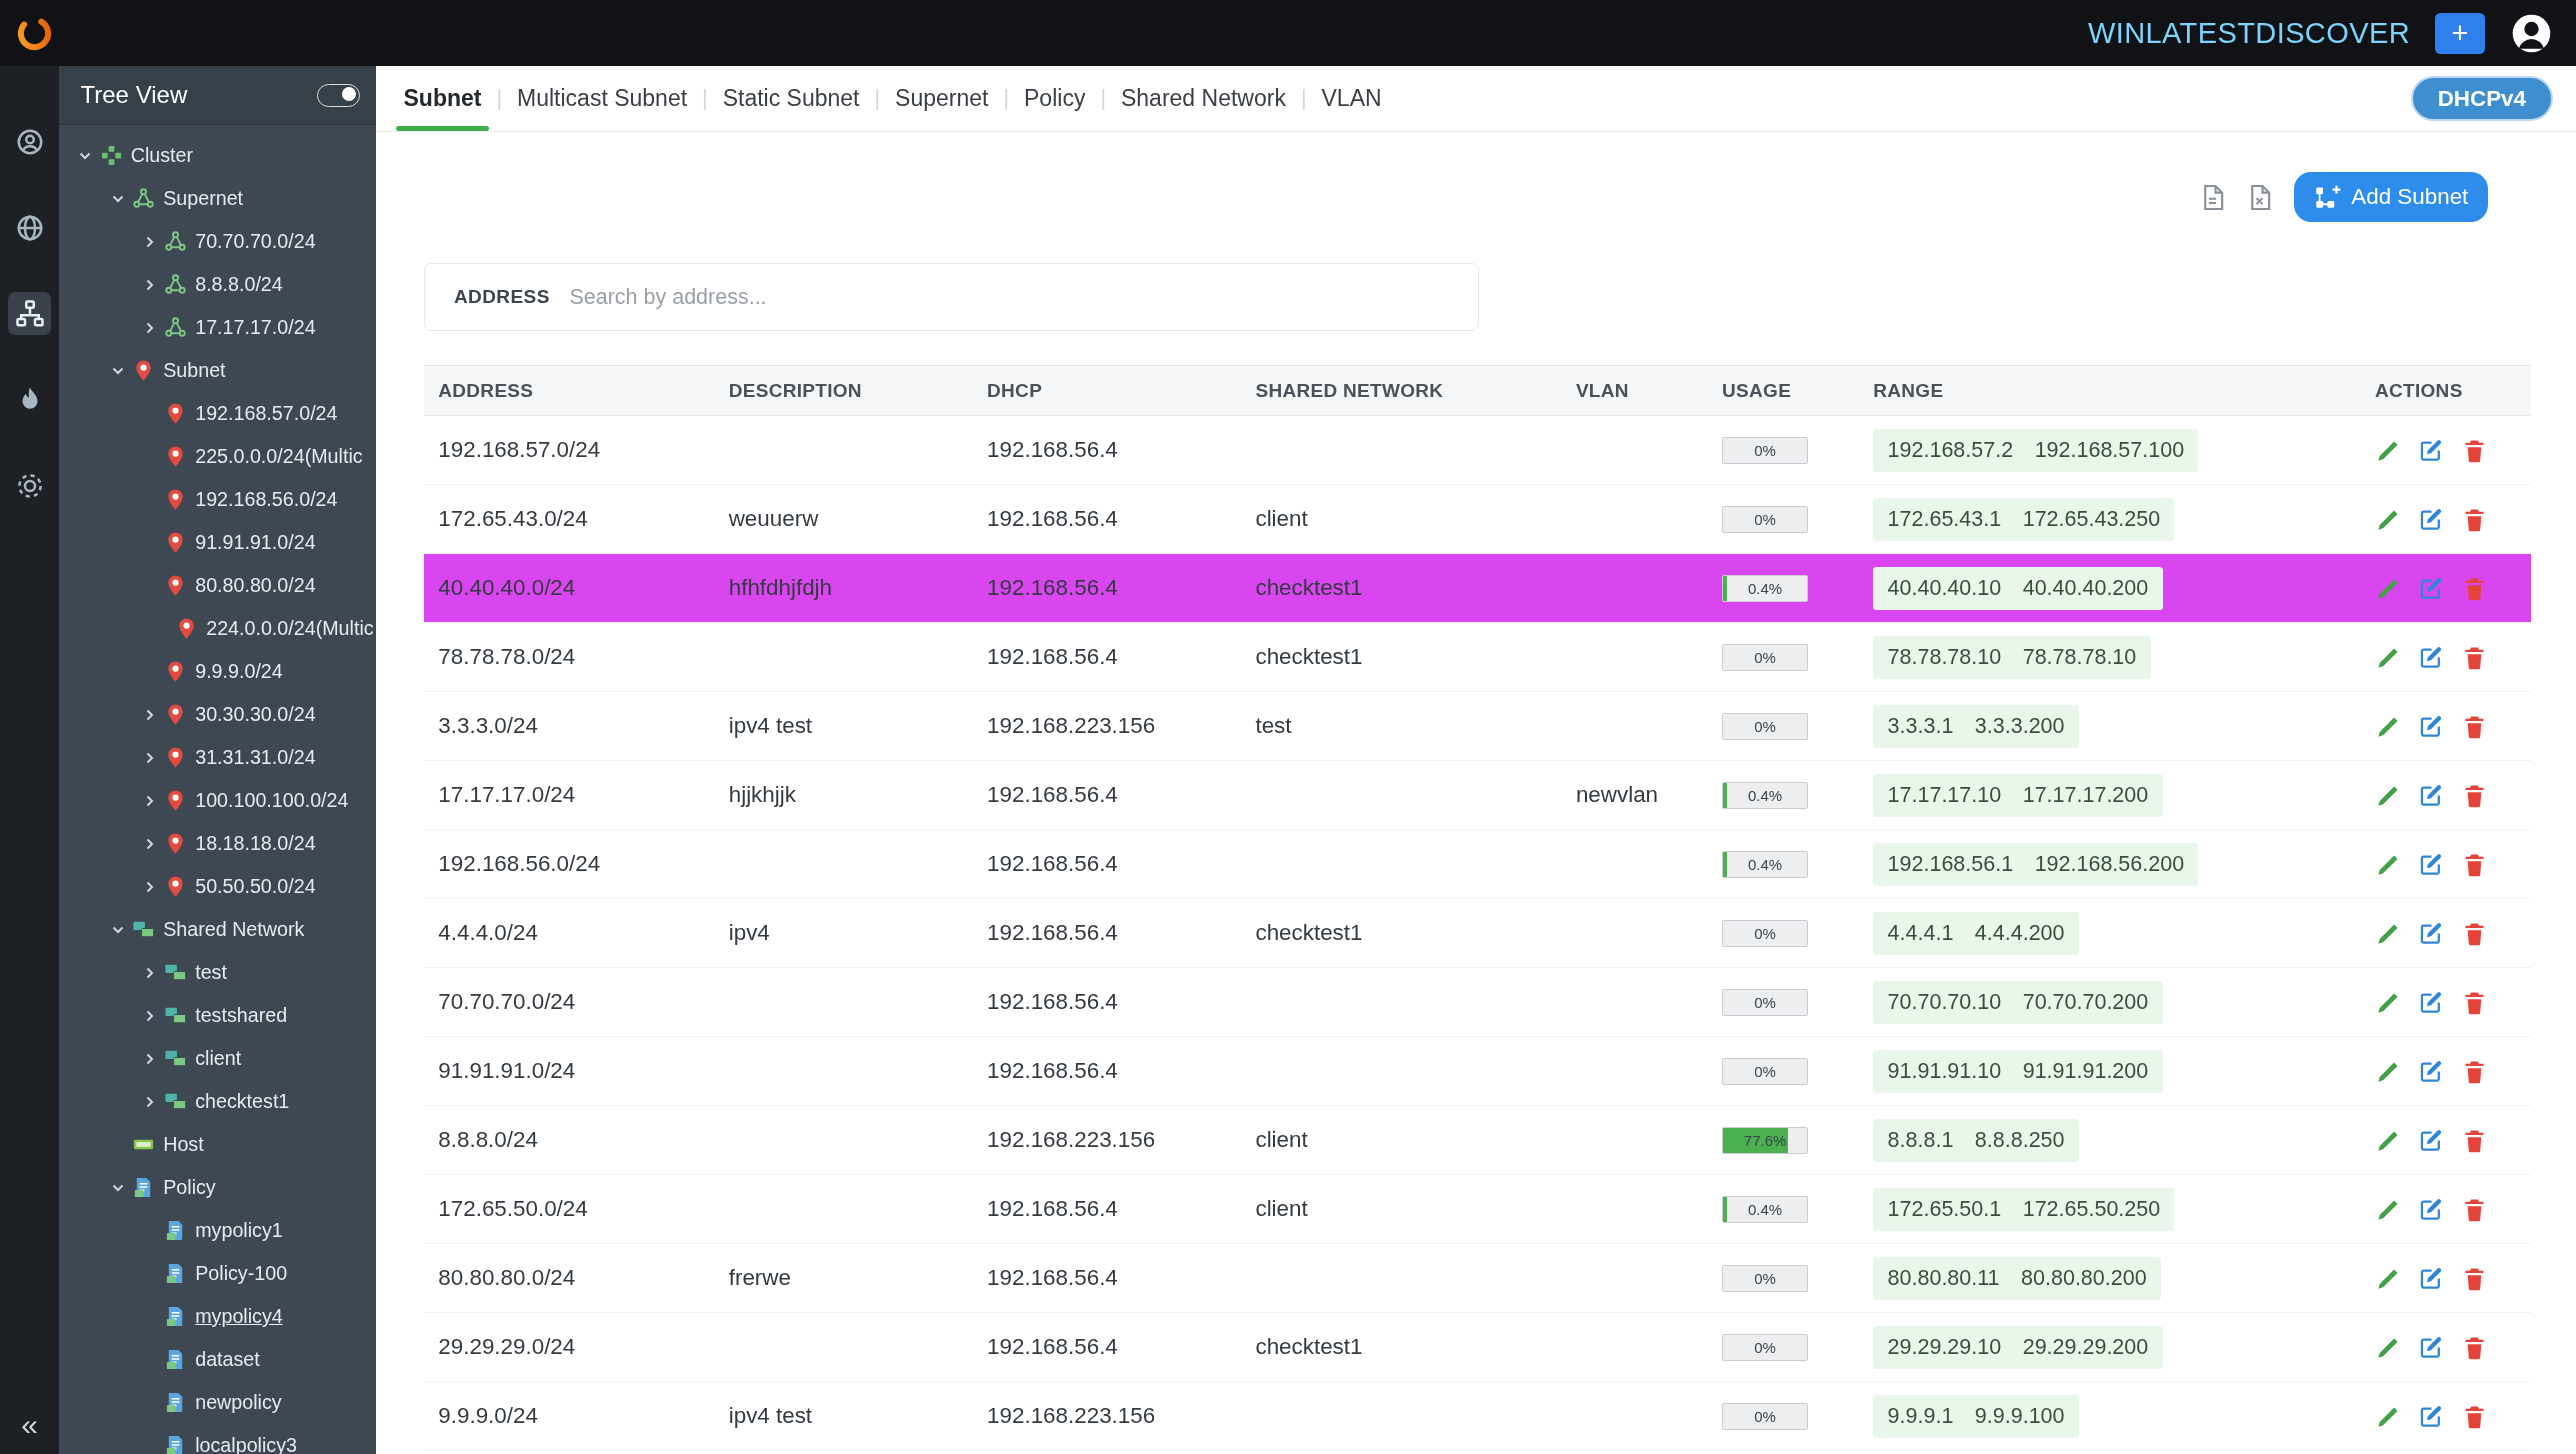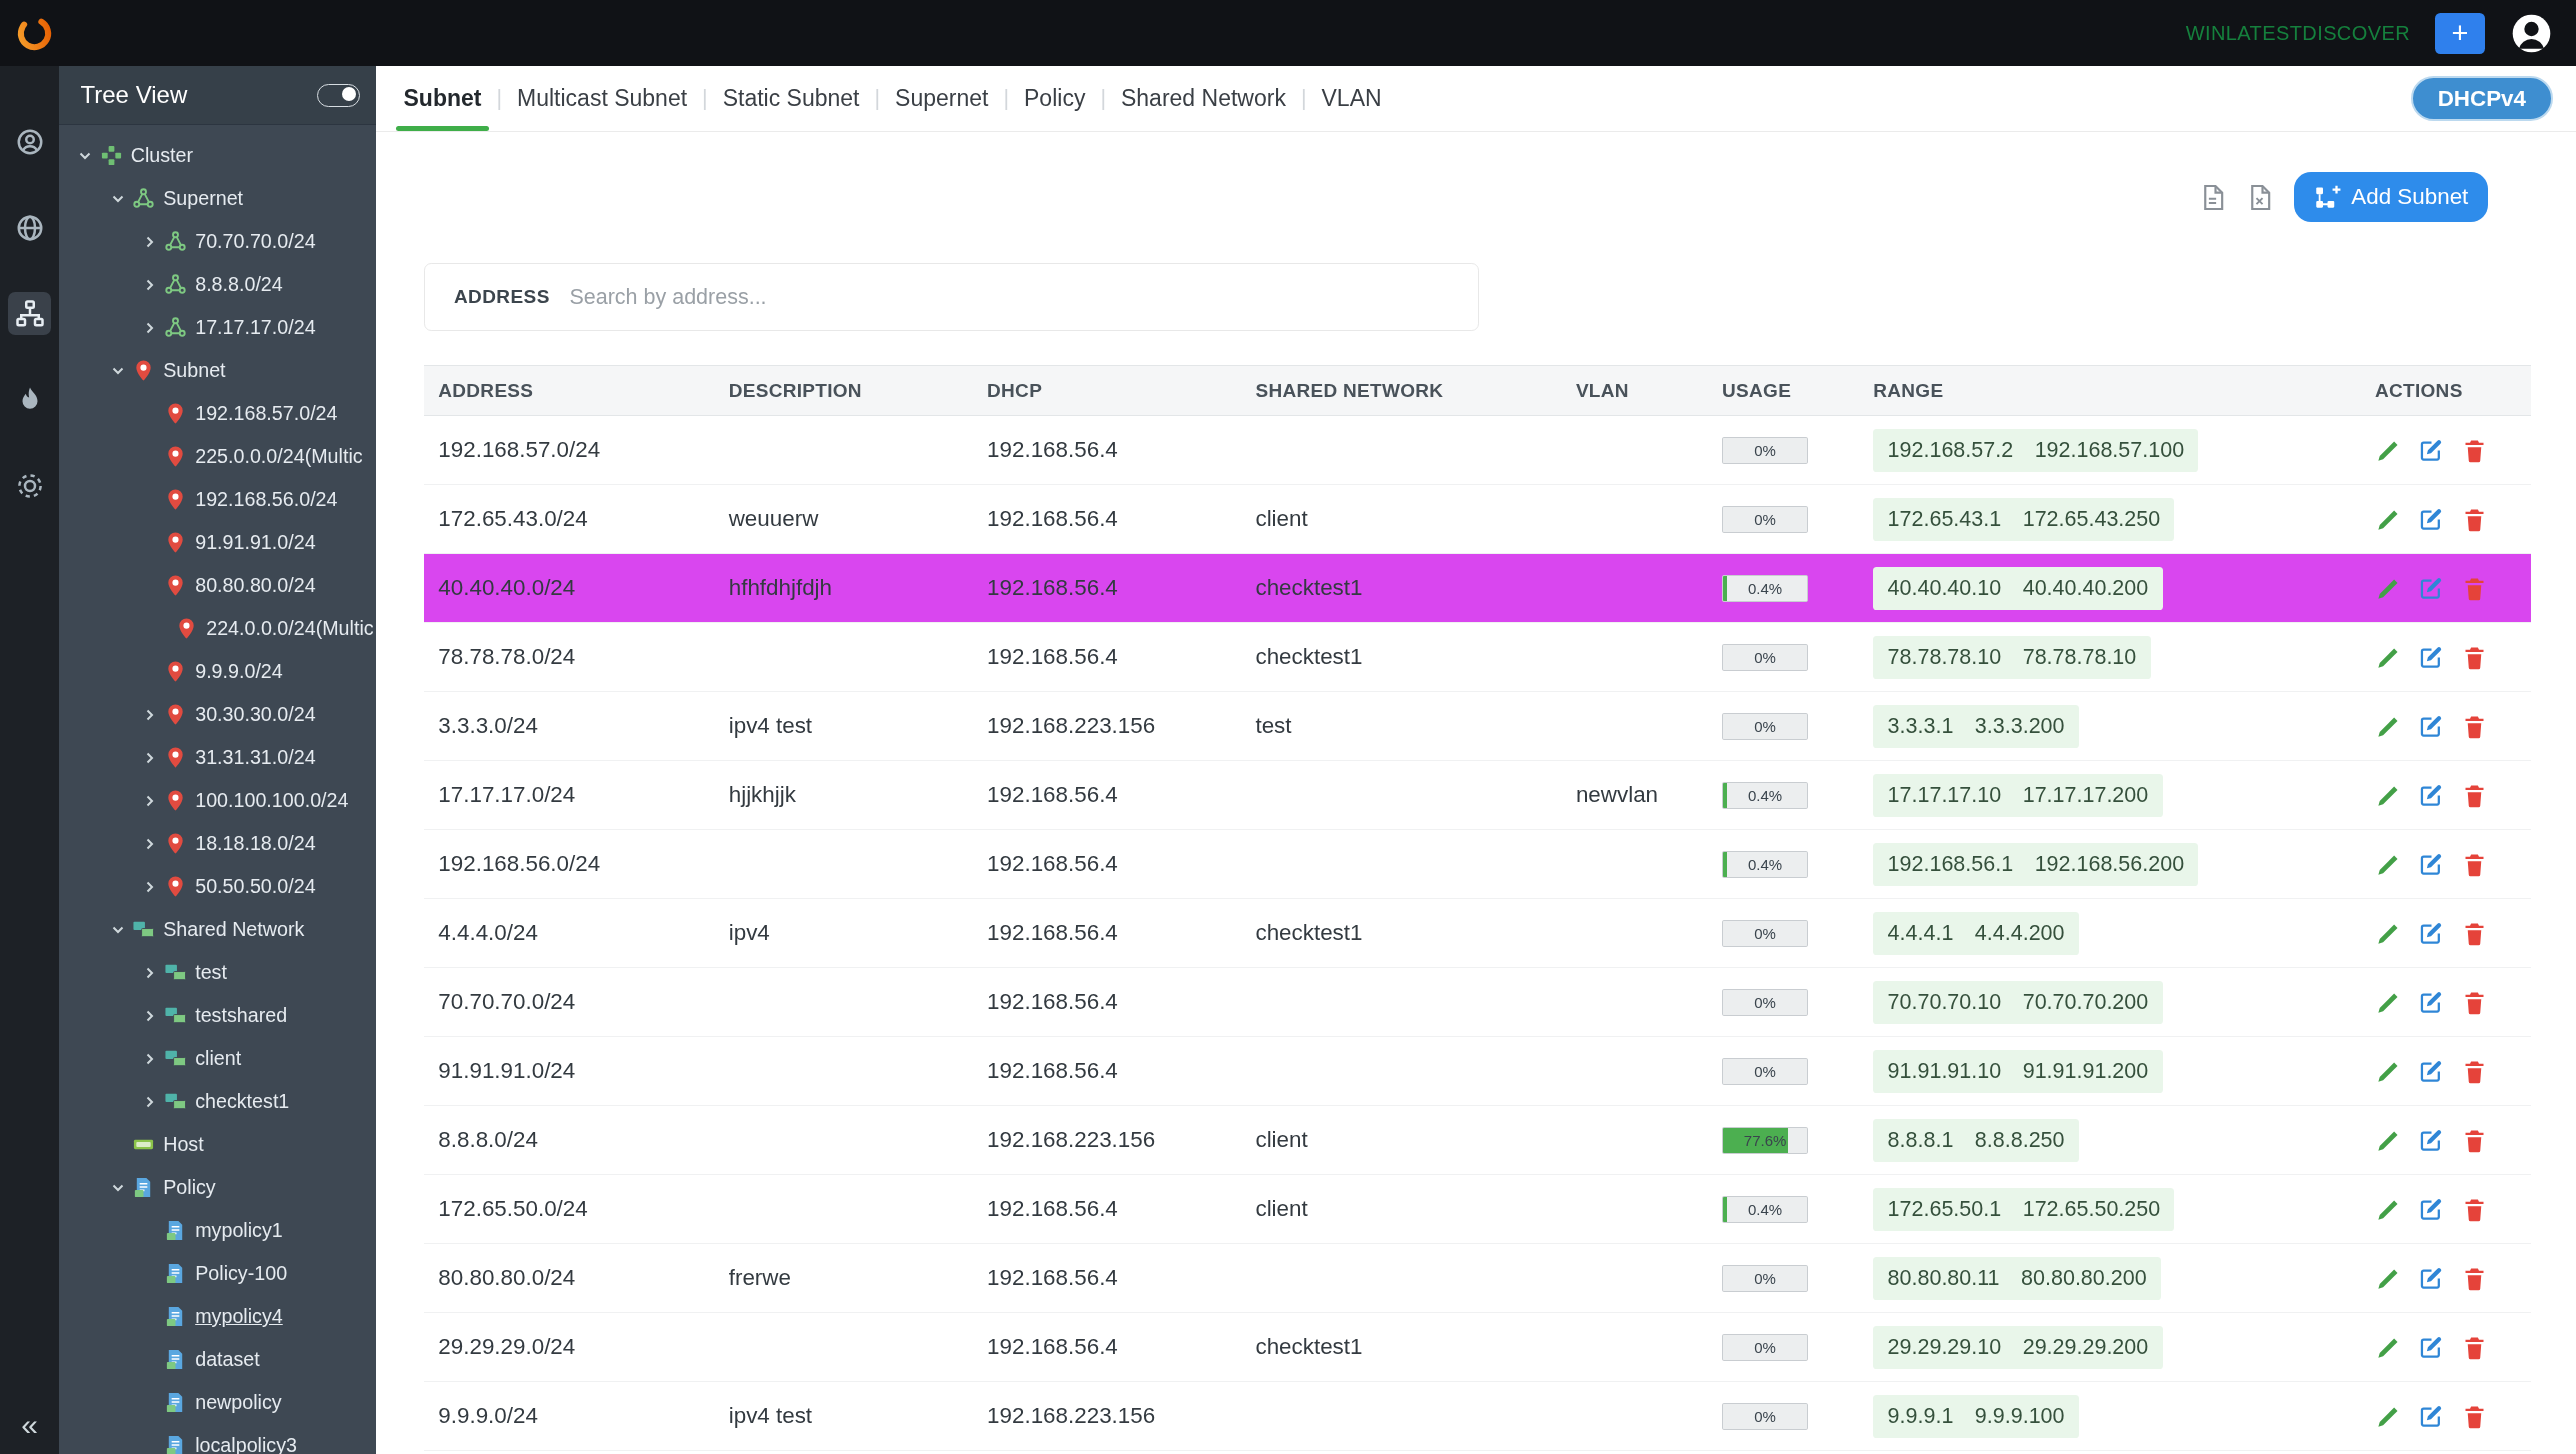--- a/index.html
+++ b/index.html
@@ -4,21 +4,21 @@
 <style>
   *{box-sizing:border-box;margin:0;padding:0}
   html,body{width:2576px;height:1454px;overflow:hidden;background:#fff;
     font-family:"Liberation Sans",sans-serif}
 
   
   .topbar{position:absolute;top:0;left:0;width:2576px;height:66px;background:#101216;
     display:flex;align-items:center;justify-content:space-between;padding:0 23px 0 14.3px;z-index:10}
   .logo svg{width:41px;height:41px;display:block}
   .topbar-right{display:flex;align-items:center;gap:25px}
-  .topbar-title{color:#15803d;font-size:20px;letter-spacing:0.4px}
+  .topbar-title{color:#7dd3fc;font-size:29px;letter-spacing:0.4px}
   .plus-btn{width:50px;height:41px;border:none;border-radius:5.4px;background:#2f80ed;color:#fff;
     font-size:29px;line-height:1;cursor:pointer;font-family:inherit}
   .avatar{cursor:pointer}
   .avatar svg{width:43px;height:43px;display:block}
 
   
   .rail{position:absolute;top:66px;left:0;width:59px;bottom:0;background:#1d2126}
   #rail-icons{display:flex;flex-direction:column;align-items:center;padding-top:54px;gap:43px}
   .rail-item{width:43px;height:43px;display:flex;align-items:center;justify-content:center;
     border-radius:7.2px;cursor:pointer}

